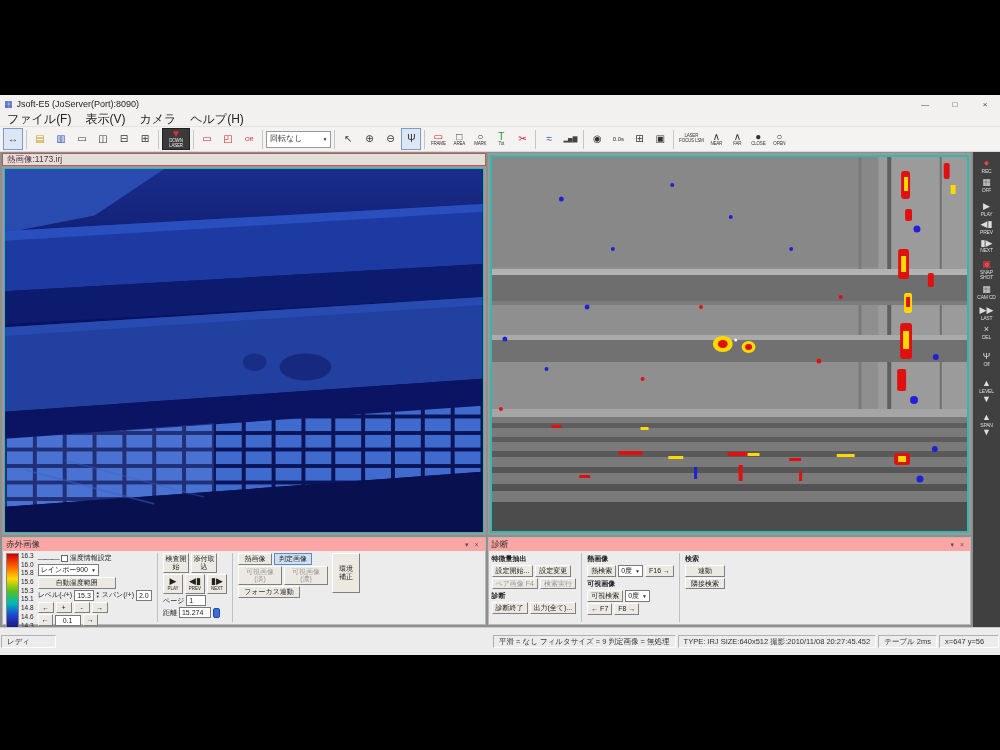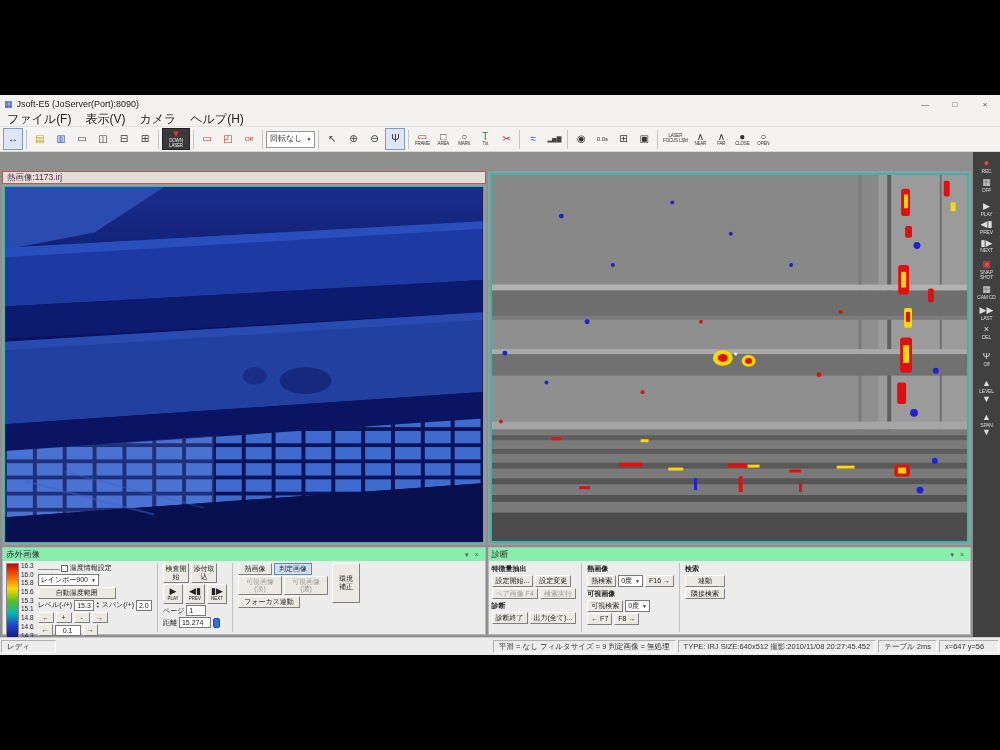--- a/index.html
+++ b/index.html
@@ -20,47 +20,47 @@
 
 
 .toolbar{height:25px;background:#f4f3f2;border-bottom:1px solid #d8d8d8;display:flex;align-items:center;padding:0 3px;gap:1px;flex:none;overflow:hidden;}
 .tb-btn{min-width:20px;height:22px;display:flex;flex-direction:column;align-items:center;justify-content:center;border:1px solid transparent;color:#333;line-height:1;}
 .tb-btn.tb-active{border-color:#7a9cc8;background:#dce6f4;}
 .tb-btn.tb-dark{background:#3a3a3a;color:#eee;border-color:#222;}
 .tb-glyph{font-size:10px;line-height:1;}
 .tb-glyph.small{font-size:6px;}
 .tb-cap{font-size:4.5px;color:#333;line-height:1.05;text-align:center;max-width:26px;letter-spacing:-0.2px;}
 .tb-dark .tb-cap{color:#eee;}
-.tb-dd{flex-direction:row;background:#fff;border:1px solid #999;height:17px;padding:0 3px;gap:4px;}
+.tb-dd{flex-direction:row;background:#fff;border:1px solid #999;height:17px;padding:0 3px;gap:20px;}
 .tb-dd .tb-glyph{font-size:8px;}
 .tb-arrow{font-size:5px;color:#333;}
 .tb-sep{width:1px;height:19px;background:#c6c6c6;margin:0 2px;flex:none;}
 
 
 .main{flex:1;display:flex;min-height:0;}
 .content{width:973px;display:flex;flex-direction:column;}
-.workspace{height:393px;background:#8f8f8f;display:flex;gap:2px;padding:19px 2px 0 2px;text-align:center;}
+.workspace{height:393px;background:#8f8f8f;display:flex;gap:2px;padding:1px 2px 0 2px;text-align:center;}
 .panel{flex:1;display:flex;flex-direction:column;min-width:0;}
 .panel-header{height:13px;background:#e2dfd8;font-size:8.5px;color:#5a2d4a;display:flex;align-items:center;padding:0 4px;flex:none;}
 .panel-header.active{border:1px solid #b05a5a;}
 .panel-body{flex:1;background:#9a9a9a;padding:2px;display:flex;min-height:0;}
 .imgbox{flex:1;border:1px solid #35b8ac;position:relative;overflow:hidden;background:#222;}
 .imgbox.judge{border-width:2px;}
 .imgbox svg{position:absolute;inset:0;width:100%;height:100%;display:block;}
 
 
 .sidebar{width:27px;background:#404040;display:flex;flex-direction:column;align-items:center;padding-top:4px;}
 .sb-btn{width:26px;display:flex;flex-direction:column;align-items:center;margin-top:3px;color:#ddd;}
 .sb-glyph{font-size:9px;line-height:1.1;}
 .sb-label{font-size:5px;text-align:center;line-height:1.1;letter-spacing:-0.2px;}
 
 
 .docks{height:92px;display:flex;gap:2px;background:#8f8f8f;padding:2px;}
 .dock{background:#ececec;flex:1;display:flex;flex-direction:column;border:1px solid #b8b8b8;min-width:0;}
-.dock-header{height:13px;background:#86efac;display:flex;align-items:center;font-size:8.5px;color:#333;padding:0 3px;flex:none;}
+.dock-header{height:13px;background:#fca5a5;display:flex;align-items:center;font-size:8.5px;color:#333;padding:0 3px;flex:none;}
 .dock-header .spacer{flex:1;}
 .dh-icon{font-size:7px;color:#555;padding:0 3px;}
 .dock-body{flex:1;display:flex;padding:2px 3px;gap:4px;font-size:7px;color:#222;align-items:flex-start;min-height:0;}
 
 .col{display:flex;flex-direction:column;gap:1px;}
 .row{display:flex;align-items:center;gap:2px;}
 .btn{background:#ece9e2;border:1px solid;border-color:#fff #808080 #808080 #fff;font-size:7px;color:#222;padding:1px 3px;line-height:1.1;text-align:center;font-family:inherit;}
 .btn.selected{background:#cfe0f4;border-color:#5a8ac8;}
 .btn.disabled{color:#999;}
 .btn.two{width:26px;height:20px;white-space:normal;padding:1px;}
@@ -78,21 +78,21 @@
 .tp-glyph{font-size:9px;line-height:1;}
 .tp-label{font-size:4.5px;}
 
 
 .scale-group{display:flex;gap:2px;align-items:stretch;height:76px;}
 .scale-bar{width:13px;height:76px;border:1px solid #888;background:linear-gradient(to bottom,#d00000,#ff6000,#ffd800,#58c020,#00b8b8,#2040d0,#181878);}
 .scale-labels{display:flex;flex-direction:column;justify-content:space-between;height:76px;}
 .scale-lab{font-size:6.5px;line-height:1;color:#222;}
 
 
-.statusbar{height:18px;background:#ececec;border-top:1px solid #c8c8c8;display:flex;align-items:center;font-size:7.5px;color:#333;flex:none;}
+.statusbar{height:28px;background:#ececec;border-top:1px solid #c8c8c8;display:flex;align-items:center;font-size:7.5px;color:#333;flex:none;}
 .sb-seg{padding:1px 5px;border:1px solid;border-color:#b0b0b0 #fff #fff #b0b0b0;margin:0 1px;white-space:nowrap;height:13px;display:flex;align-items:center;}
 .sb-grow{flex:1;border:none;}
 </style>
 </head>
 <body>
 
 <div class="screen">
   <div class="app">
 
     <div class="titlebar">

